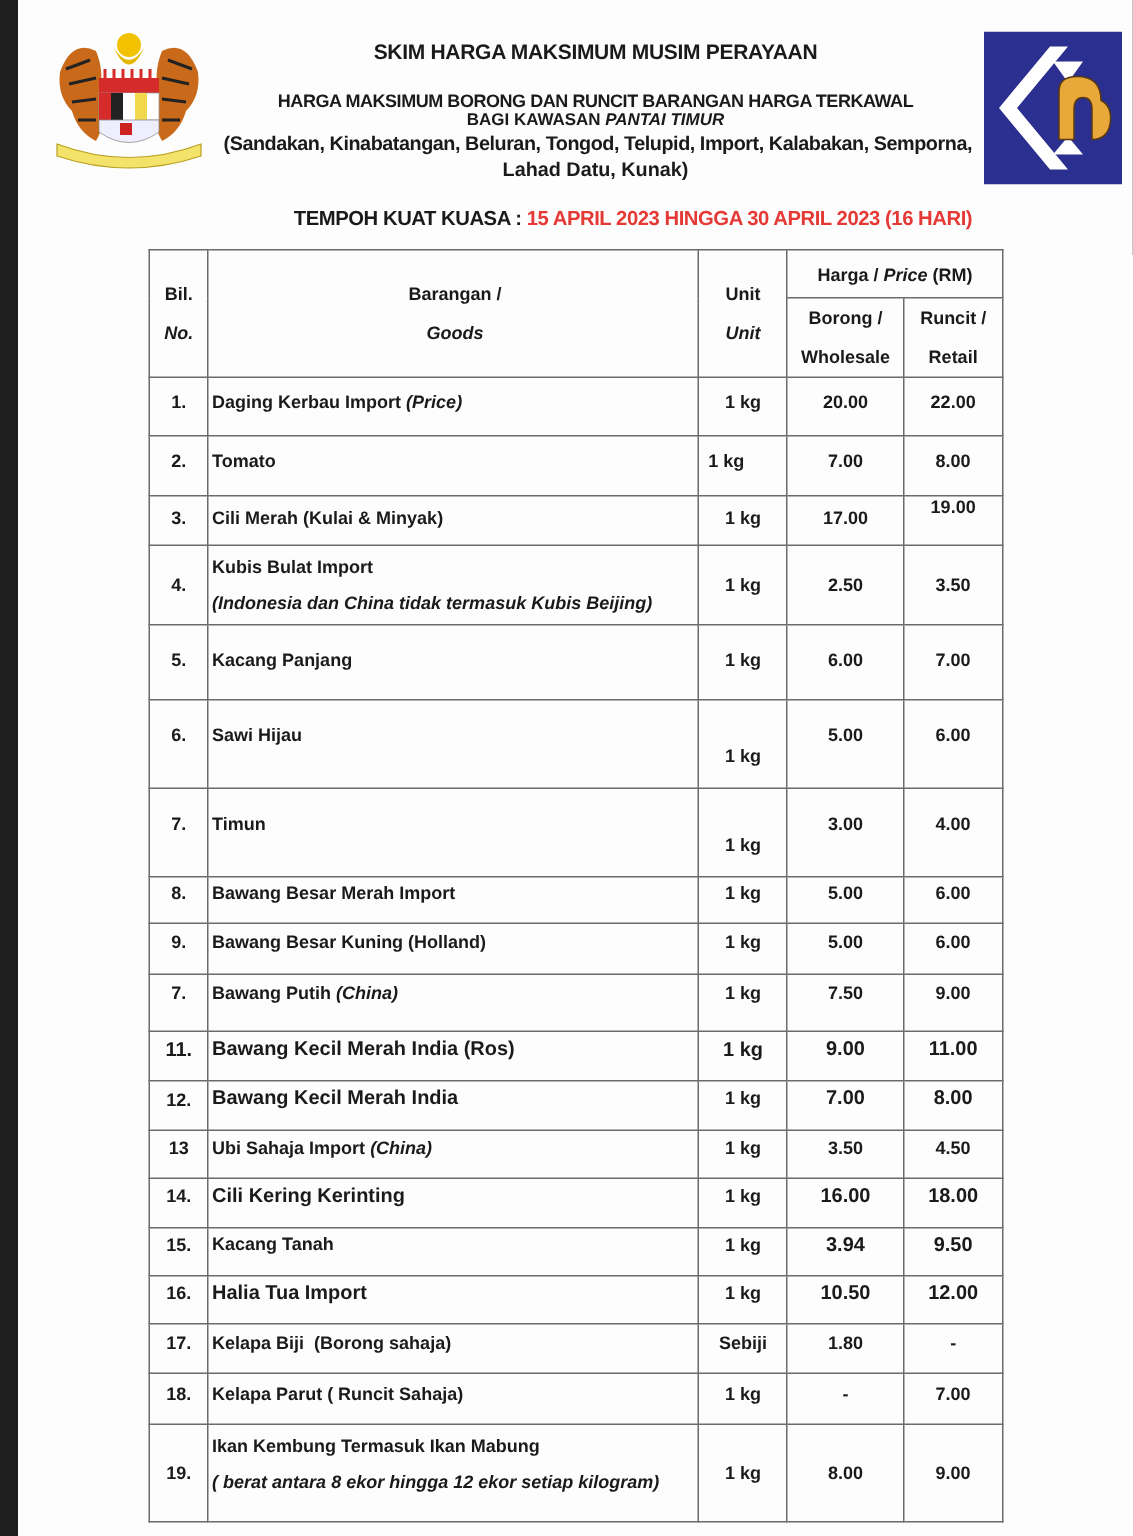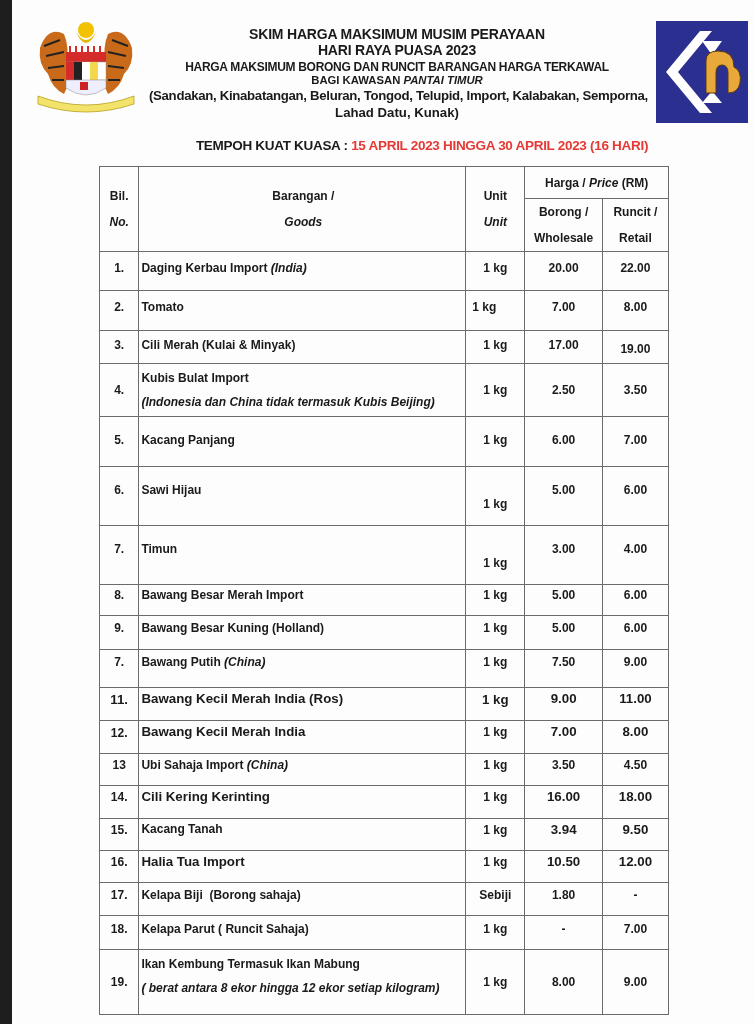--- a/index.html
+++ b/index.html
@@ -79,21 +79,20 @@
 
   <svg class="logo" viewBox="0 0 92 102">
     <rect x="0" y="0" width="92" height="102" fill="#2b2f8f"></rect>
     <path d="M44 10 L56 10 L22 51 L56 92 L44 92 L10 51Z" fill="#fff"></path>
     <path d="M46 20 L66 20 L56 34Z" fill="#fff"></path>
     <path d="M46 82 L66 82 L56 70Z" fill="#fff"></path>
     <path d="M50 40 Q50 30 62 30 Q78 30 78 46 Q86 50 84 62 Q82 72 72 72 L72 52 Q72 44 66 44 Q60 44 60 52 L60 72 L50 72Z" fill="#e8a93a" stroke="#5a3a10" stroke-width="1"></path>
   </svg>
 
   <div class="hdr t1">SKIM HARGA MAKSIMUM MUSIM PERAYAAN</div>
-  <div class="hdr t2">HARI RAYA PUASA 2023</div>
   <div class="hdr t3">HARGA MAKSIMUM BORONG DAN RUNCIT BARANGAN HARGA TERKAWAL</div>
   <div class="hdr t4"><span>BAGI KAWASAN </span><span class="it">PANTAI TIMUR</span></div>
   <div class="hdr t5">(Sandakan, Kinabatangan, Beluran, Tongod, Telupid, Import, Kalabakan, Semporna,</div>
   <div class="hdr t6">Lahad Datu, Kunak)</div>
 
   <div class="tempoh">
     <span>TEMPOH KUAT KUASA : </span><span class="red">15 APRIL 2023 HINGGA 30 APRIL 2023 (16 HARI)</span>
   </div>
 
   <table>
@@ -120,38 +119,38 @@
         </th>
         <th class="c-retail hd-lines">
           <div>Runcit /</div>
           <div>Retail</div>
         </th>
       </tr>
     </thead>
     <tbody>
       <tr style="height:39px">
         <td class="c-no" style="vertical-align:top;padding-top:9px">1.</td>
-        <td class="c-goods" style="vertical-align:top;padding-top:9px"><span>Daging Kerbau Import </span><i>(India)</i></td>
+        <td class="c-goods" style="vertical-align:top;padding-top:9px"><span>Daging Kerbau Import </span><i>(Price)</i></td>
         <td class="c-unit" style="vertical-align:top;padding-top:9px">1 kg</td>
         <td class="c-whole" style="vertical-align:top;padding-top:9px">20.00</td>
         <td class="c-retail" style="vertical-align:top;padding-top:9px">22.00</td>
       </tr>
       <tr style="height:40px">
         <td class="c-no" style="vertical-align:top;padding-top:9px">2.</td>
         <td class="c-goods" style="vertical-align:top;padding-top:9px">Tomato</td>
         <td class="c-unit unit-left" style="vertical-align:top;padding-top:9px;padding-left:6px">1 kg</td>
         <td class="c-whole" style="vertical-align:top;padding-top:9px">7.00</td>
         <td class="c-retail" style="vertical-align:top;padding-top:9px">8.00</td>
       </tr>
       <tr style="height:33px">
         <td class="c-no" style="vertical-align:top;padding-top:7px">3.</td>
         <td class="c-goods" style="vertical-align:top;padding-top:7px">Cili Merah (Kulai &amp; Minyak)</td>
         <td class="c-unit" style="vertical-align:top;padding-top:7px">1 kg</td>
         <td class="c-whole" style="vertical-align:top;padding-top:7px">17.00</td>
-        <td class="c-retail" style="vertical-align:top;padding-top:11px">19.00</td>
+        <td class="c-retail" style="vertical-align:top;padding-top:0">19.00</td>
       </tr>
       <tr style="height:53px">
         <td class="c-no">4.</td>
         <td class="c-goods" style="vertical-align:top;padding-top:7px"><span>Kubis Bulat Import</span><span class="sub" style="margin-top:10px">(Indonesia dan China tidak termasuk Kubis Beijing)</span></td>
         <td class="c-unit">1 kg</td>
         <td class="c-whole">2.50</td>
         <td class="c-retail">3.50</td>
       </tr>
       <tr style="height:50px">
         <td class="c-no" style="vertical-align:top;padding-top:16px">5.</td>

